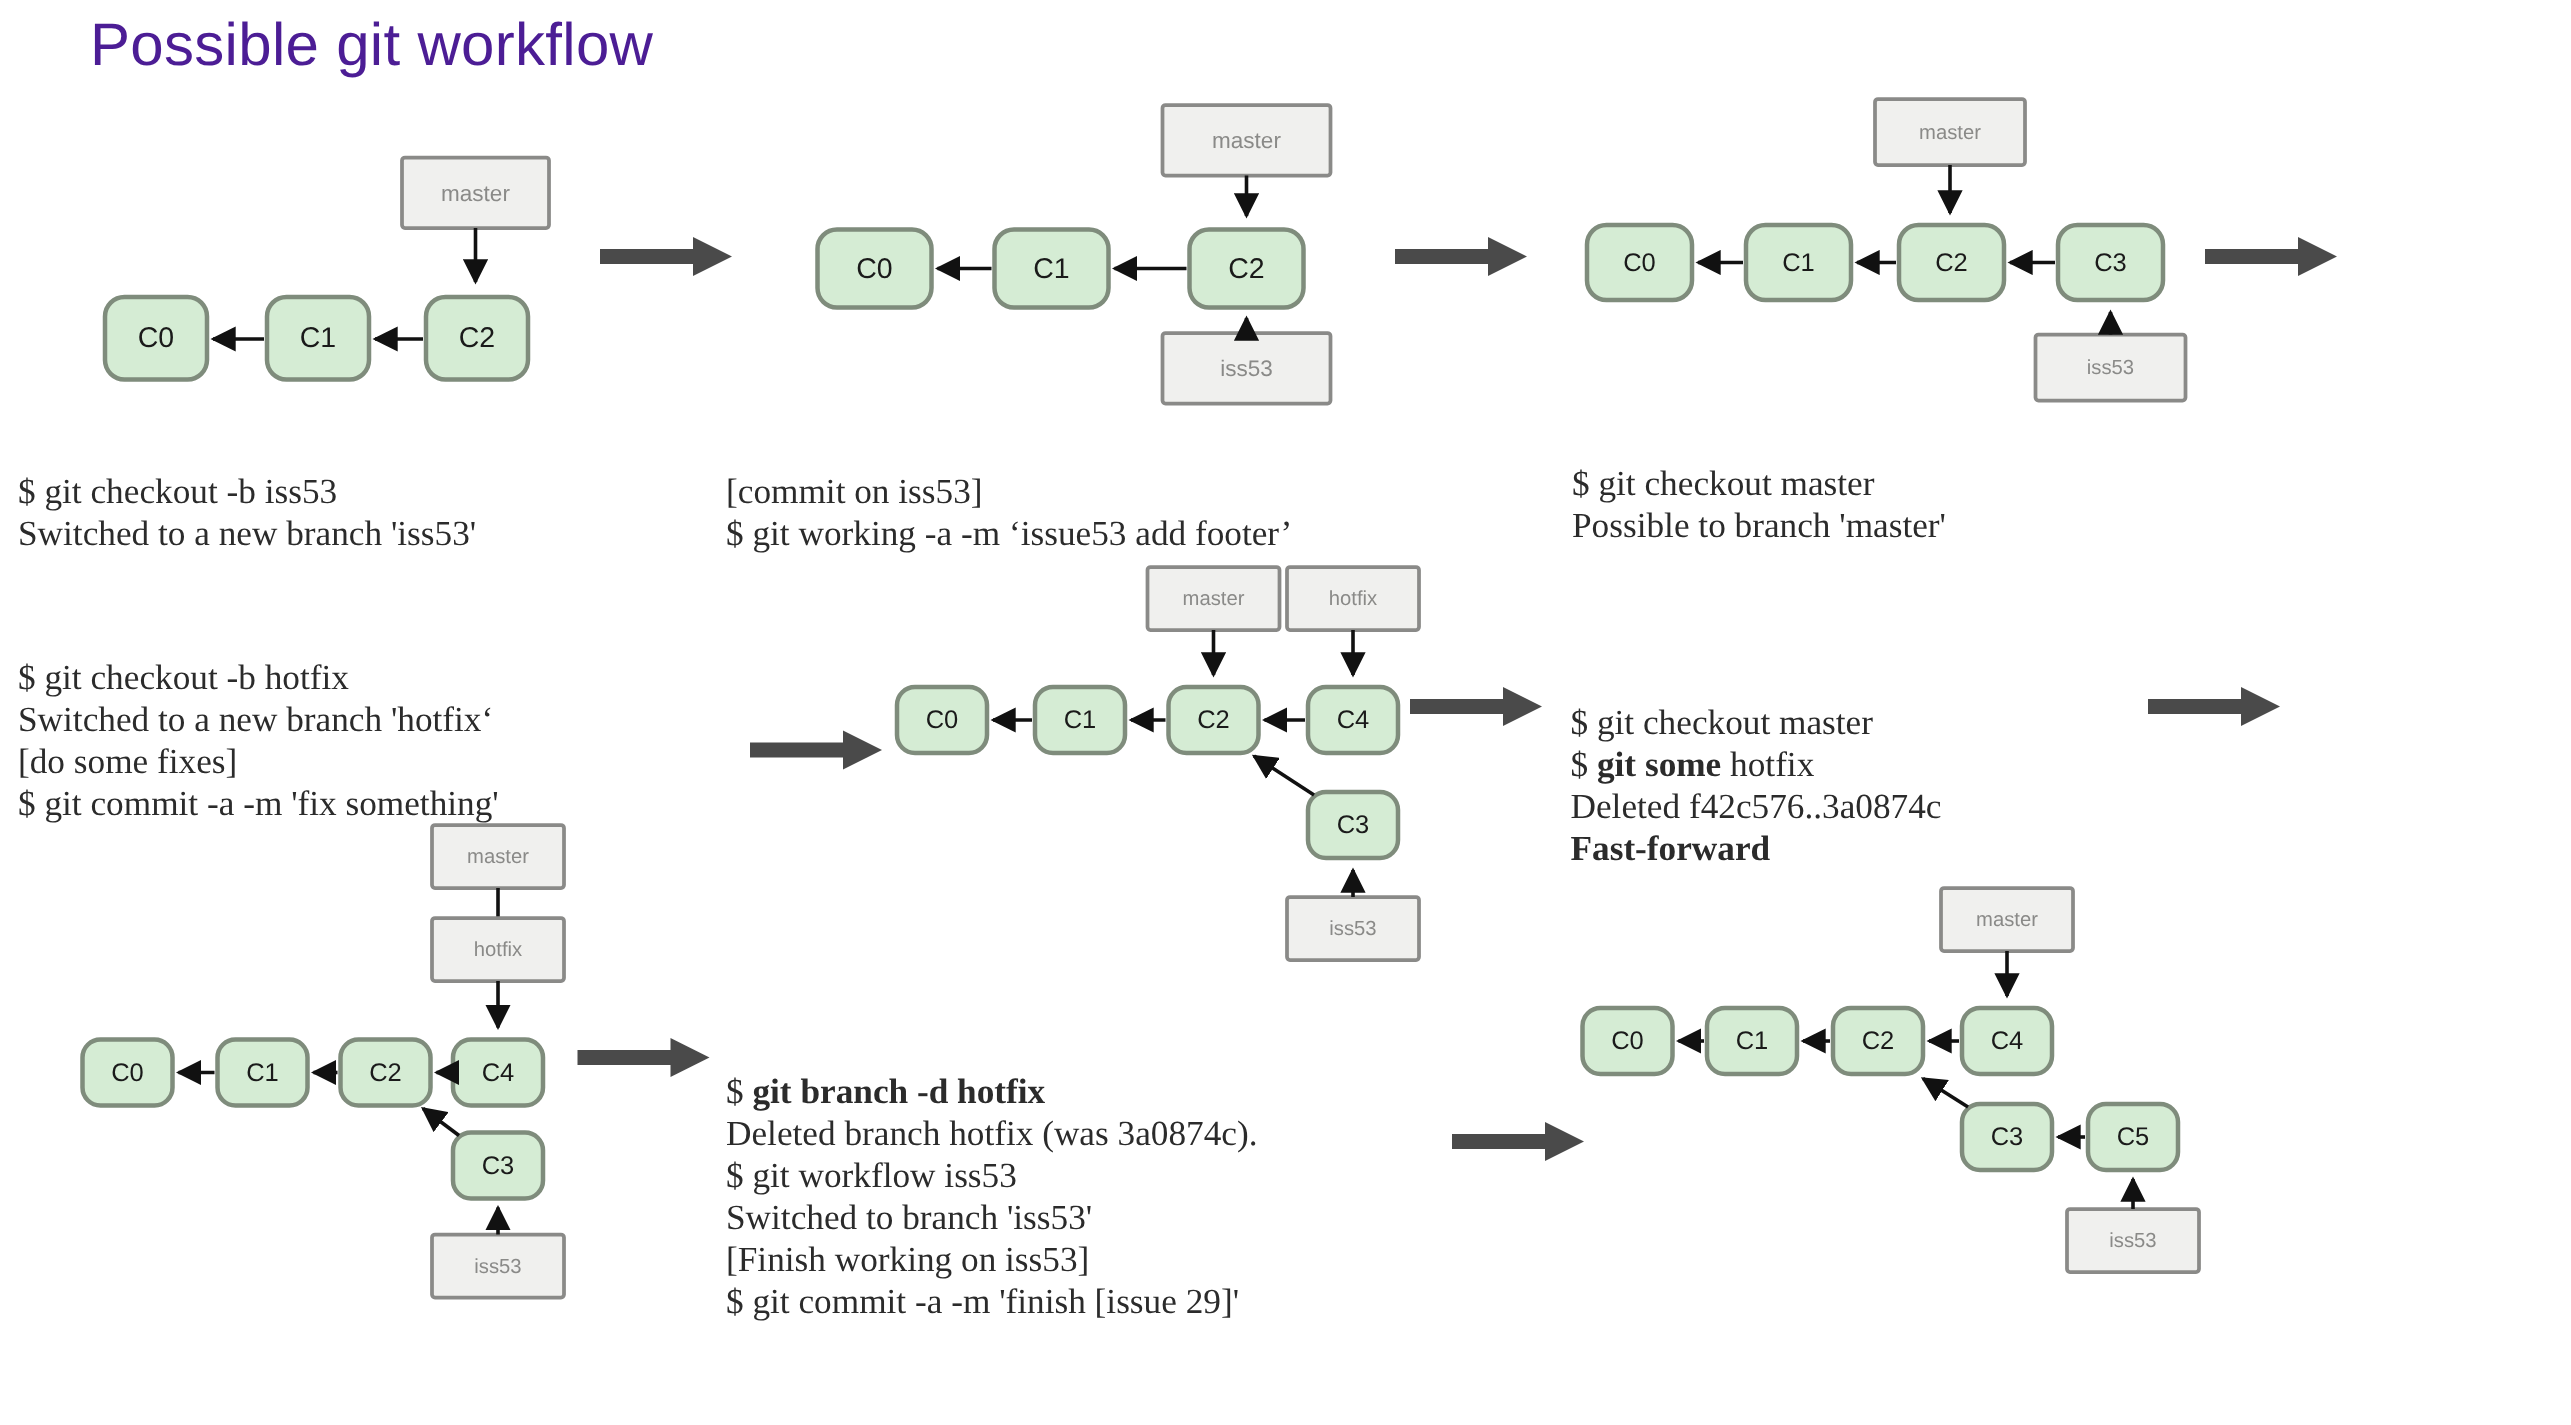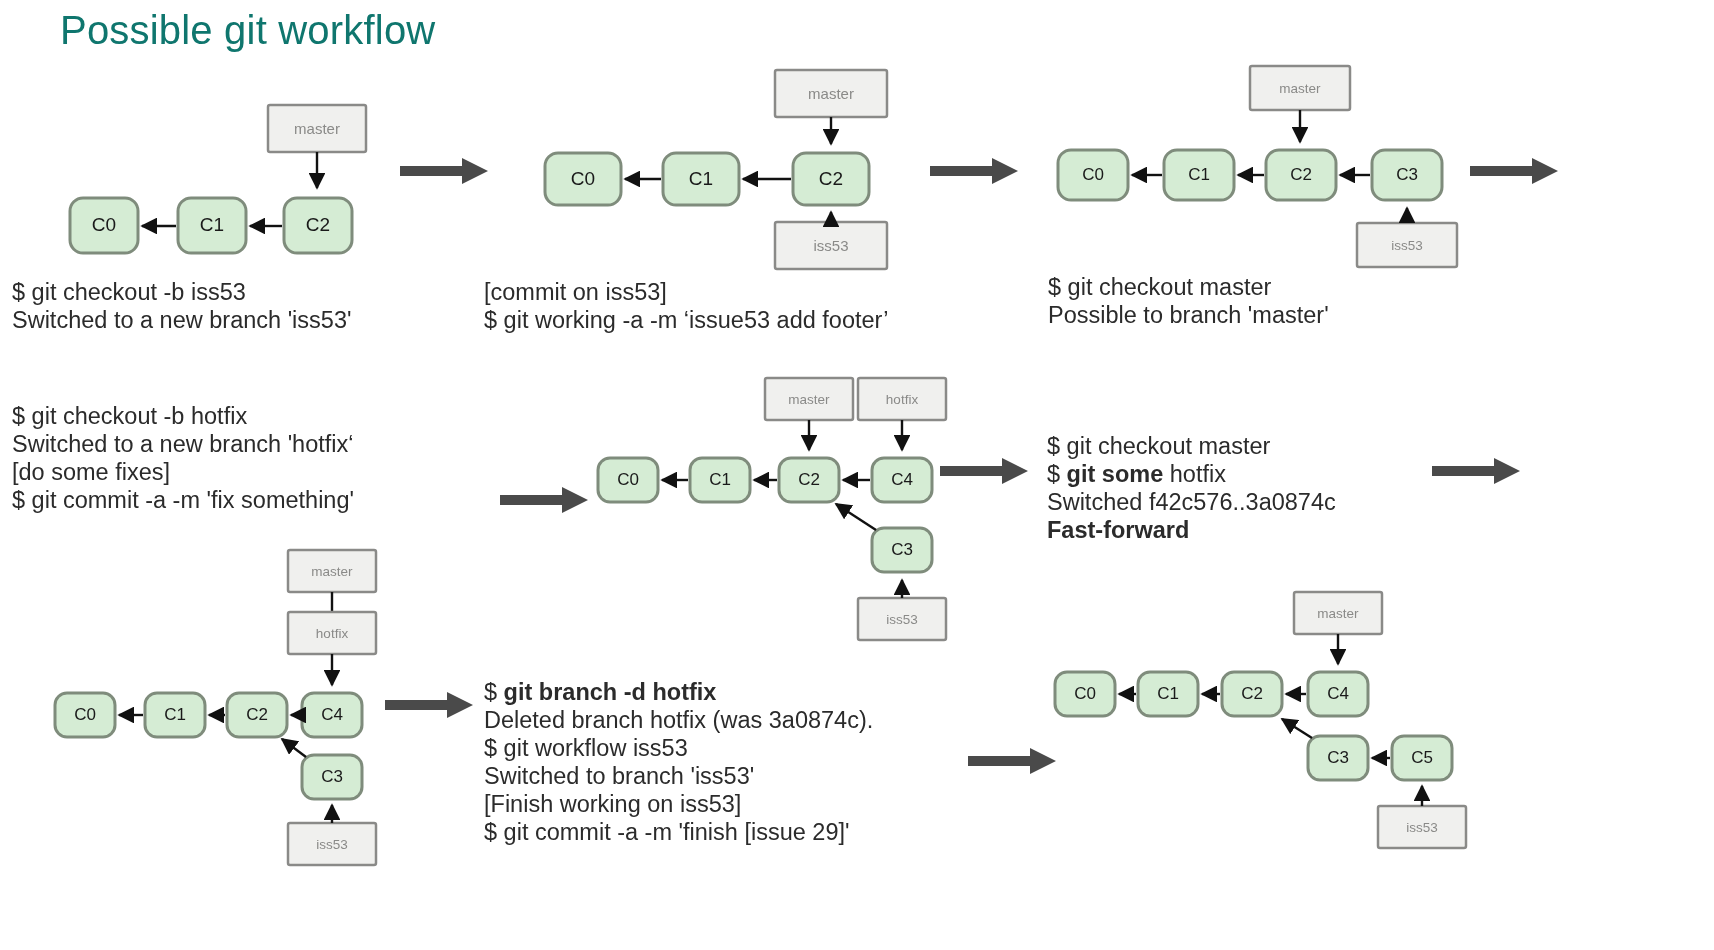--- a/index.html
+++ b/index.html
@@ -13,32 +13,33 @@
     position: relative;
     font-family: "Liberation Sans", sans-serif;
     overflow: hidden;
   }
   .page-title {
     position: absolute;
     left: 60px;
     top: 8px;
     font-size: 40px;
     font-weight: 400;
-    color: #0f766e;
+    color: #4c1d95;
     letter-spacing: 0.2px;
     font-family: "Liberation Sans", sans-serif;
     white-space: nowrap;
   }
   .term {
     position: absolute;
-    font-family: Liberation Sans, sans-serif;
+    font-family: Liberation Serif, serif;
     font-size: 23.5px;
     line-height: 28px;
     color: #2b2b2b;
     white-space: pre;
+    margin-top: 36px;
   }
   .term b { font-weight: bold; }
   svg.diagram {
     position: absolute;
     overflow: visible;
   }
   .commit-box { fill: #d5ecd4; stroke: #7f8c7c; stroke-width: 3; }
   .commit-label {
     font-family: "Liberation Sans", sans-serif;
     font-size: 19px;
@@ -192,21 +193,21 @@
   <text class="branch-label small" x="309" y="250">iss53</text>
   <line class="link" x1="309" y1="228" x2="309" y2="210" marker-end="url(#ah5)"></line>
 </svg>
 
 <svg class="diagram" style="left:940px; top:458px;" width="90" height="26" viewBox="0 0 90 26">
   <path class="bigarrow" d="M0,8 L62,8 L62,0 L88,13 L62,26 L62,18 L0,18 Z"></path>
 </svg>
 
 <div class="term" style="left:1047px; top:432px;"><span>$ git checkout master</span>
 <span><span>$ </span><b>git some</b><span> hotfix</span></span>
-<span>Switched f42c576..3a0874c</span>
+<span>Deleted f42c576..3a0874c</span>
 <b>Fast-forward</b></div>
 
 <svg class="diagram" style="left:1432px; top:458px;" width="90" height="26" viewBox="0 0 90 26">
   <path class="bigarrow" d="M0,8 L62,8 L62,0 L88,13 L62,26 L62,18 L0,18 Z"></path>
 </svg>
 
 <svg class="diagram" style="left:50px; top:545px;" width="330" height="320" viewBox="0 0 330 320">
   <defs>
     <marker id="ah7" viewBox="0 0 10 10" refX="9" refY="5" markerWidth="7" markerHeight="7" orient="auto-start-reverse">
       <path d="M0,0 L10,5 L0,10 z" fill="#111111"></path>

